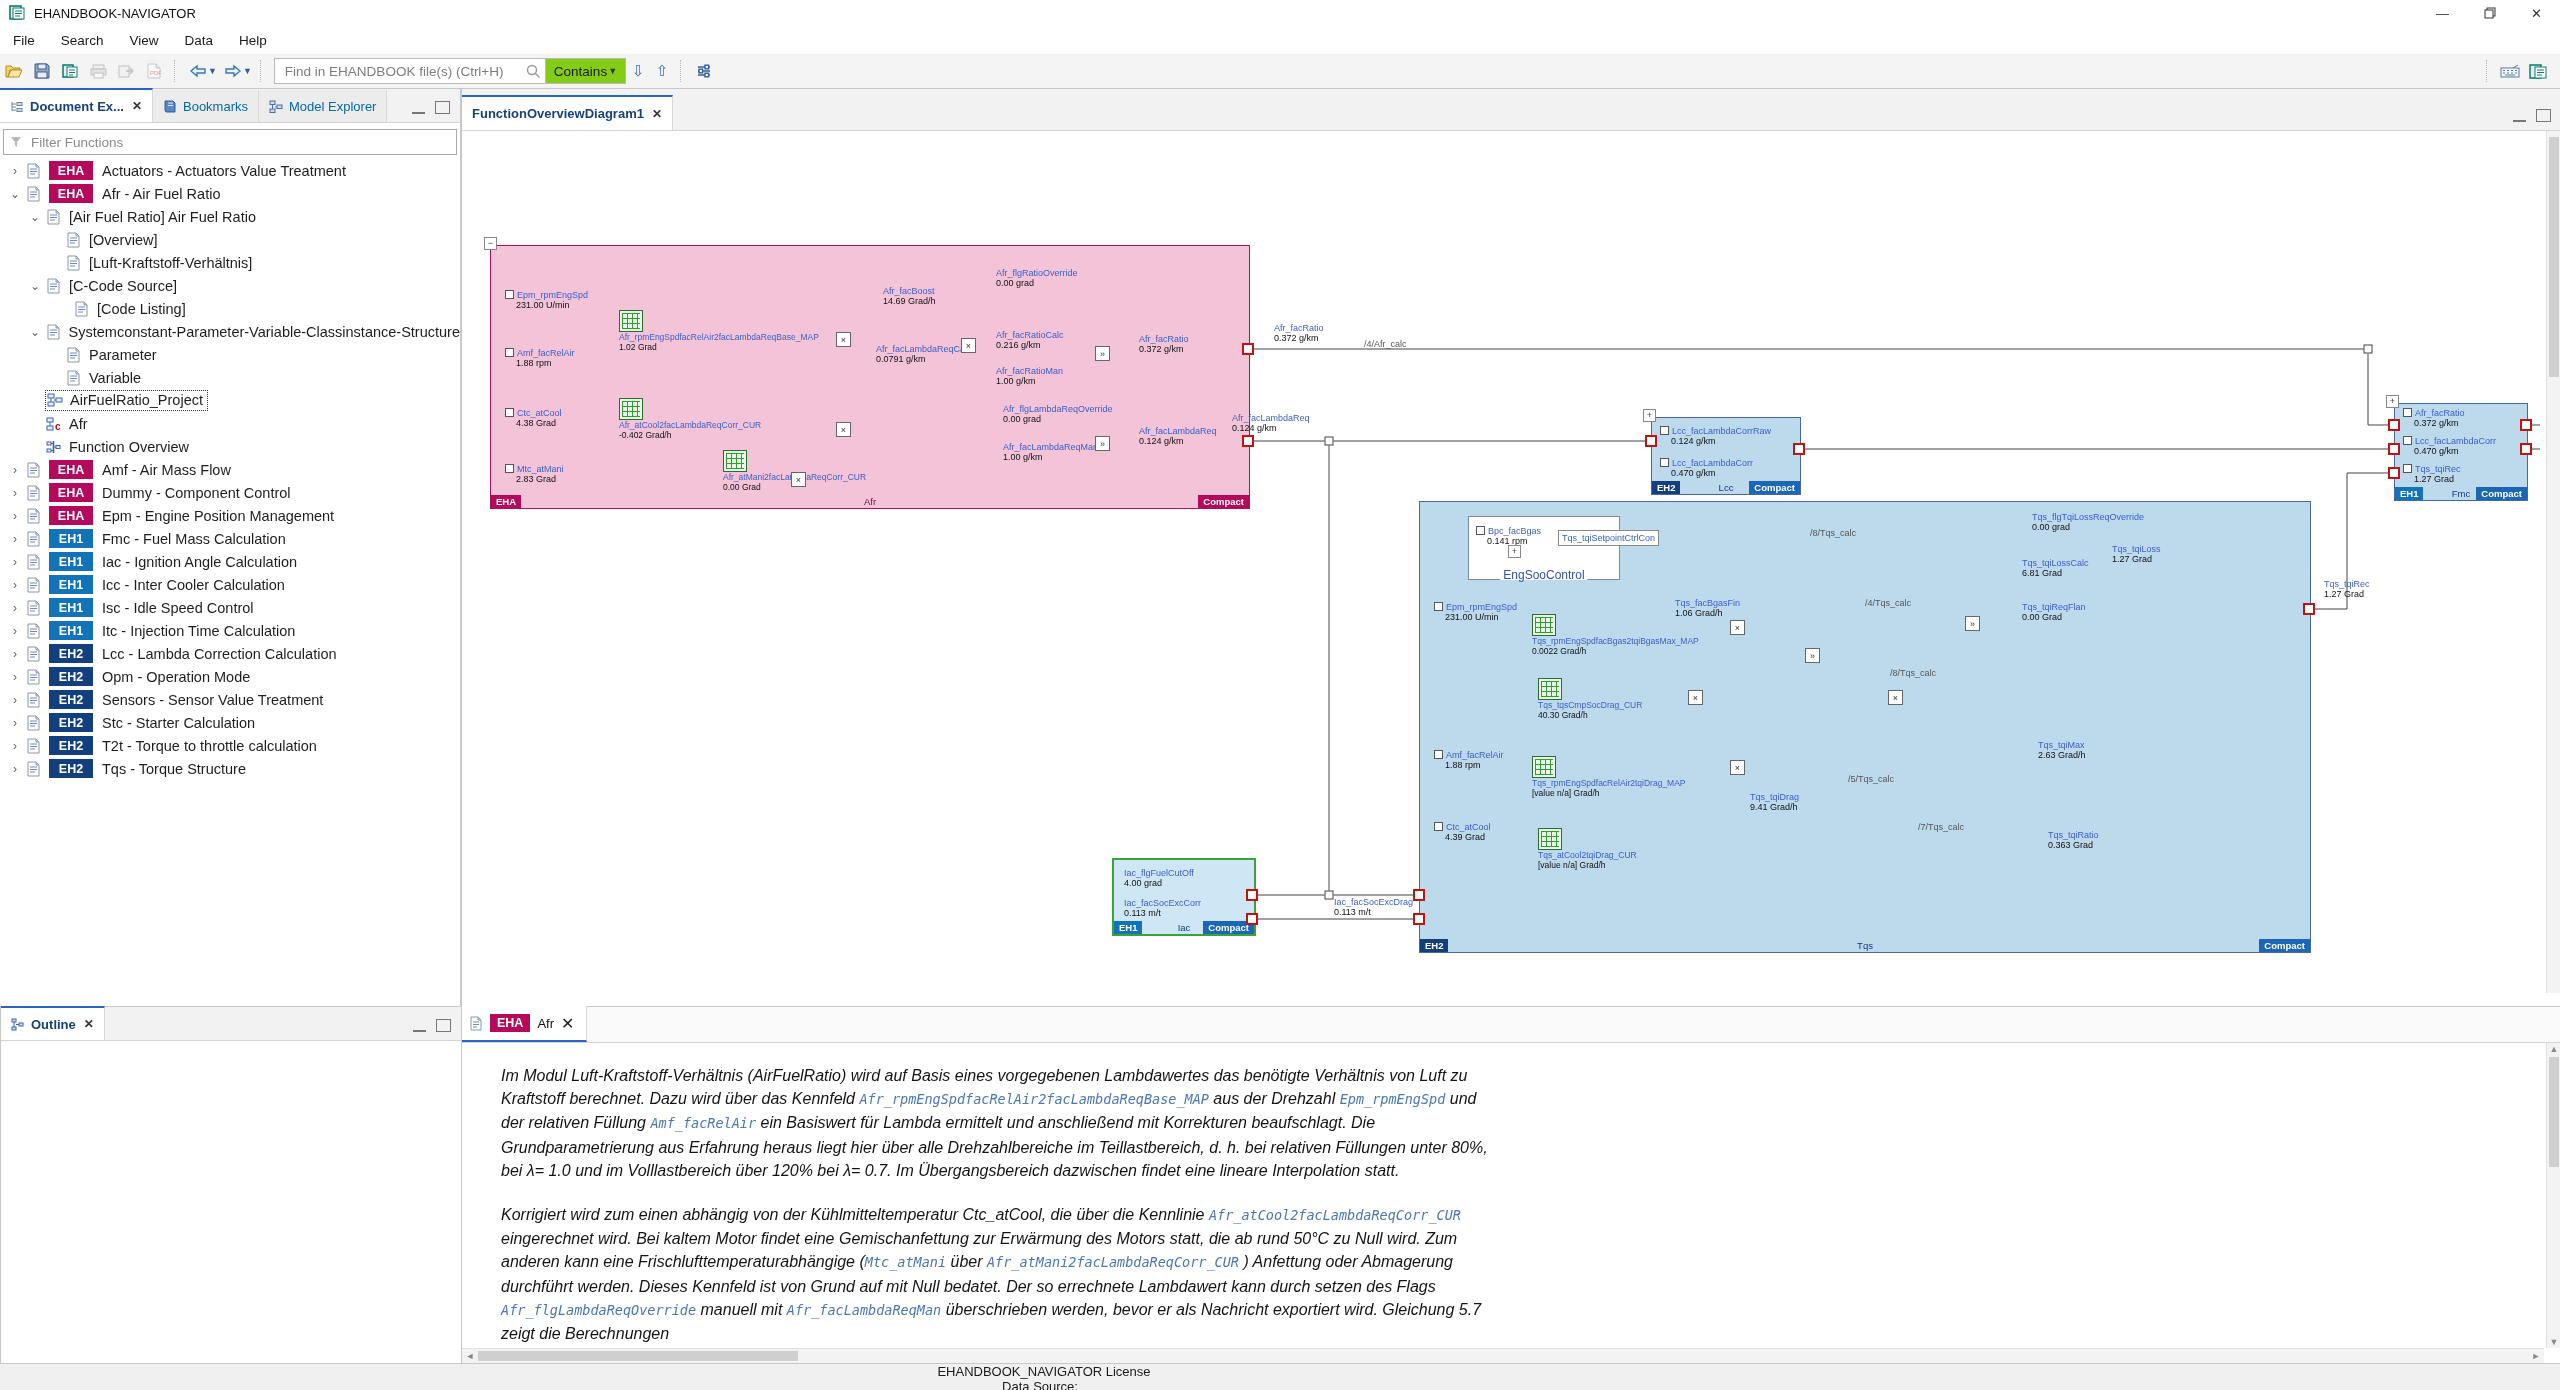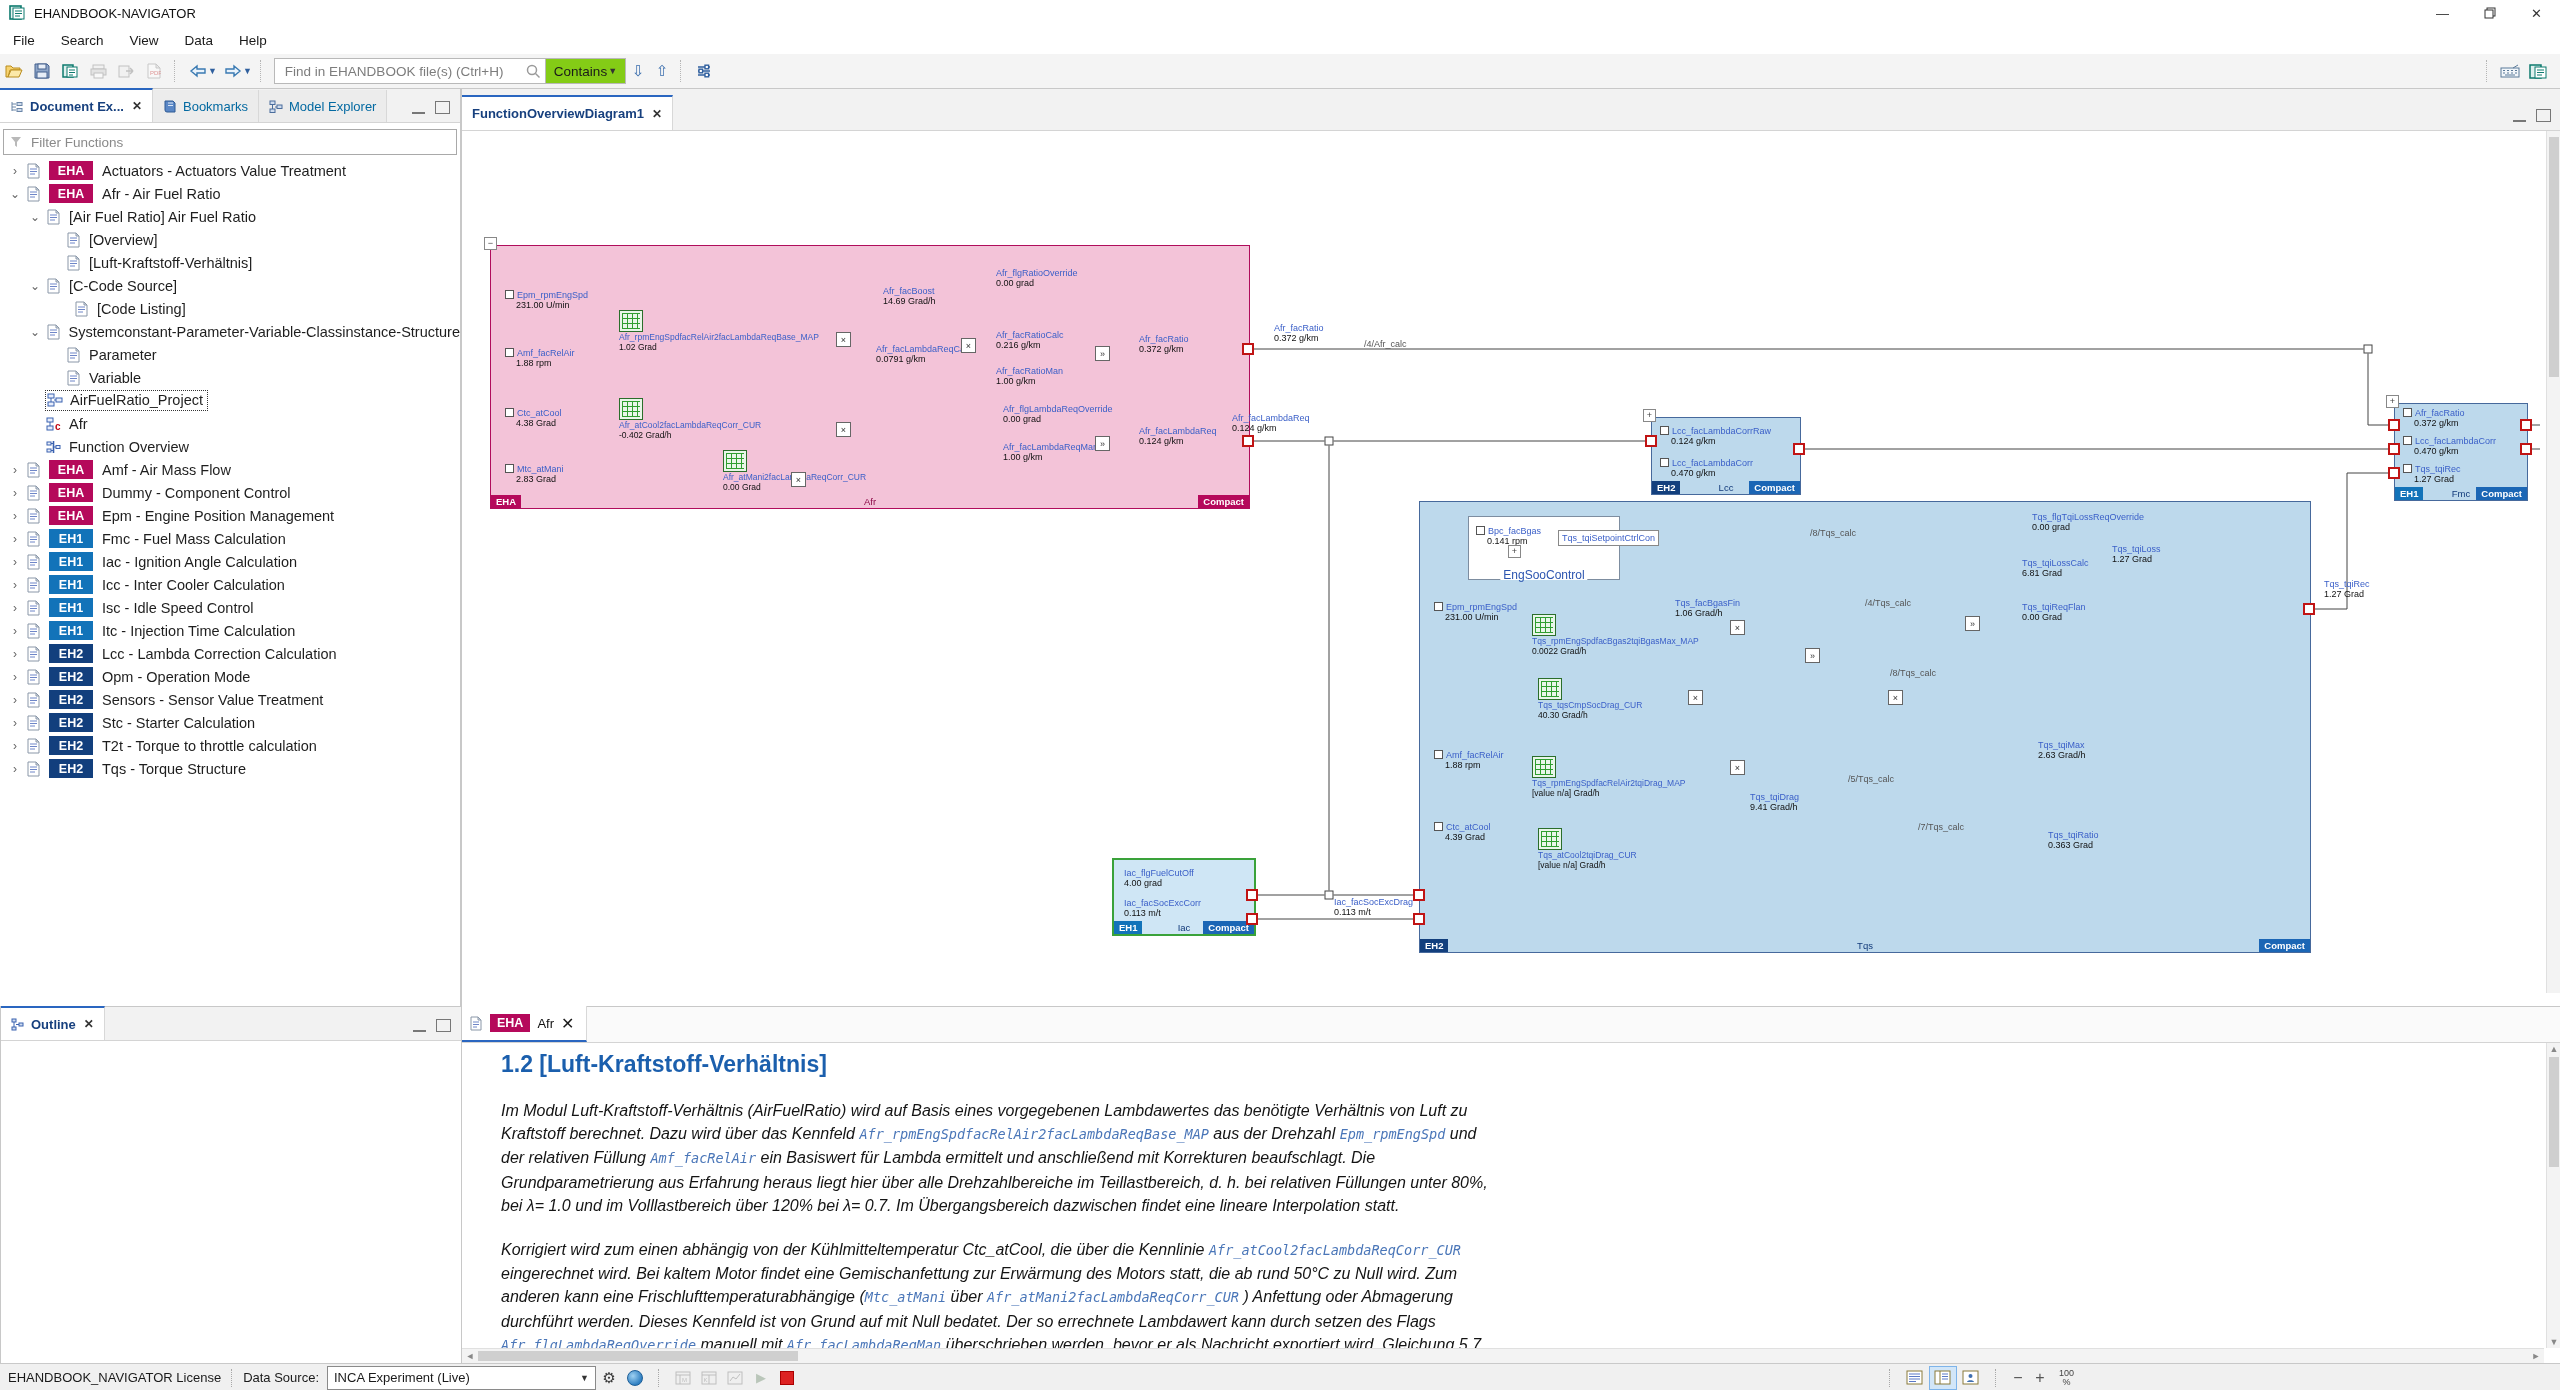--- a/index.html
+++ b/index.html
@@ -118,21 +118,21 @@
   .doctab{height:34px;display:flex;align-items:center;gap:7px;background:#fff;padding:0 12px 0 8px;
           border-right:1px solid #d8d8d8;border-bottom:2px solid var(--accent);}
   .doctab .dbadge{background:var(--eha);color:#fff;font-weight:bold;font-size:12.5px;padding:2px 7px;}
   .doctab .dname{font-size:13px;color:#111;}
   .doccontent{position:absolute;left:0;top:36px;width:2082px;height:305px;overflow:hidden;background:#fff;}
   .docheading{color:var(--heading);font-size:23px;font-weight:bold;margin:8px 0 0 39px;}
   .para{width:995px;margin:21px 0 0 39px;font-size:16px;line-height:23.2px;color:#141414;font-style:italic;}
   .doclink{font-family:"DejaVu Sans Mono",monospace;font-size:13.5px;color:var(--link);}
   
   .statusbar{position:absolute;left:0;top:1363px;width:2080px;height:27px;background:#f0f0f0;
-             border-top:1px solid #c9c9c9;display:flex;align-items:center;font-size:13px;}
+             border-top:1px solid #c9c9c9;display:flex;align-items:center;font-size:13px;flex-direction:column;}
   .ssep{width:1px;height:18px;border-left:1px dotted #a8a8a8;margin:0 10px;}
   .ds-combo{width:255px;height:22px;background:#fff;border:1px solid #8a8a8a;display:flex;align-items:center;
             padding:0 6px;margin-left:8px;font-size:13px;justify-content:space-between;}
   .sic{width:26px;height:22px;display:flex;align-items:center;justify-content:center;}
   .sic.dis{opacity:.4;}
   .stop-red{width:12px;height:12px;background:#d22;border:1px solid #a00;}
   .status-right{margin-left:auto;display:flex;align-items:center;margin-right:6px;}
   .layoutbtn{width:26px;height:22px;display:flex;align-items:center;justify-content:center;border:1px solid transparent;}
   .layoutbtn.sel{background:#d2e6f8;border:1px solid #7eb4ea;}
   .zoomtxt{font-size:9px;line-height:9px;color:#444;text-align:center;margin-left:8px;}
@@ -957,21 +957,20 @@
           <path d="M1 1h7l3 3v10H1z" fill="#fff" stroke="#8a97a8"></path>
           <path d="M8 1l3 3H8z" fill="#dde4ee" stroke="#8a97a8"></path>
           <path d="M3 6h6M3 8.5h6M3 11h4" stroke="#6f86c8"></path>
         </svg>
       <span class="dbadge">EHA</span>
       <span class="dname">Afr</span>
       <span class="x">✕</span>
     </div>
   </div>
   <div class="doccontent">
-    <div class="docheading">1.2 [Luft-Kraftstoff-Verhältnis]</div>
     <div id="doc-paras">
         <div class="para"><span>Im Modul Luft-Kraftstoff-Verhältnis (AirFuelRatio) wird auf Basis eines vorgegebenen Lambdawertes das benötigte Verhältnis von Luft zu Kraftstoff berechnet. Dazu wird über das Kennfeld </span><span class="doclink">Afr_rpmEngSpdfacRelAir2facLambdaReqBase_MAP</span><span> aus der Drehzahl </span><span class="doclink">Epm_rpmEngSpd</span><span> und der relativen Füllung </span><span class="doclink">Amf_facRelAir</span><span> ein Basiswert für Lambda ermittelt und anschließend mit Korrekturen beaufschlagt. Die Grundparametrierung aus Erfahrung heraus liegt hier über alle Drehzahlbereiche im Teillastbereich, d. h. bei relativen Füllungen unter 80%, bei λ= 1.0 und im Volllastbereich über 120% bei λ= 0.7. Im Übergangsbereich dazwischen findet eine lineare Interpolation statt.</span></div>
         <div class="para"><span>Korrigiert wird zum einen abhängig von der Kühlmitteltemperatur Ctc_atCool, die über die Kennlinie </span><span class="doclink">Afr_atCool2facLambdaReqCorr_CUR</span><span> eingerechnet wird. Bei kaltem Motor findet eine Gemischanfettung zur Erwärmung des Motors statt, die ab rund 50°C zu Null wird. Zum anderen kann eine Frischlufttemperaturabhängige (</span><span class="doclink">Mtc_atMani</span><span> über </span><span class="doclink">Afr_atMani2facLambdaReqCorr_CUR</span><span> ) Anfettung oder Abmagerung durchführt werden. Dieses Kennfeld ist von Grund auf mit Null bedatet. Der so errechnete Lambdawert kann durch setzen des Flags </span><span class="doclink">Afr_flgLambdaReqOverride</span><span> manuell mit </span><span class="doclink">Afr_facLambdaReqMan</span><span> überschrieben werden, bevor er als Nachricht exportiert wird. Gleichung 5.7 zeigt die Berechnungen</span></div>
       </div>
   </div>
   <div class="vrail" style="top:36px;height:305px;">
     <span class="railarrow" style="top:1px;">▲</span>
     <div class="thumb" style="left:2px;top:14px;width:10px;height:110px;"></div>
     <span class="railarrow" style="bottom:1px;">▼</span>
   </div>

